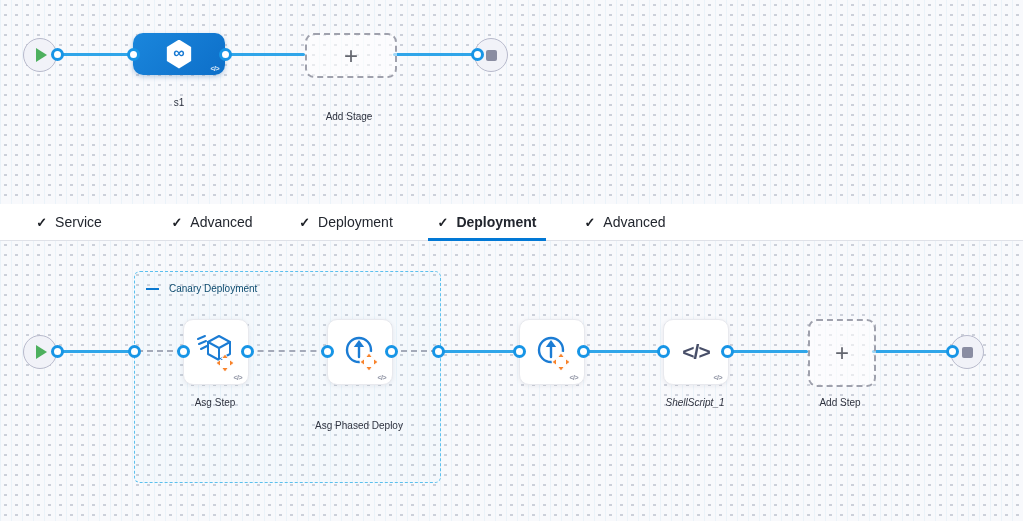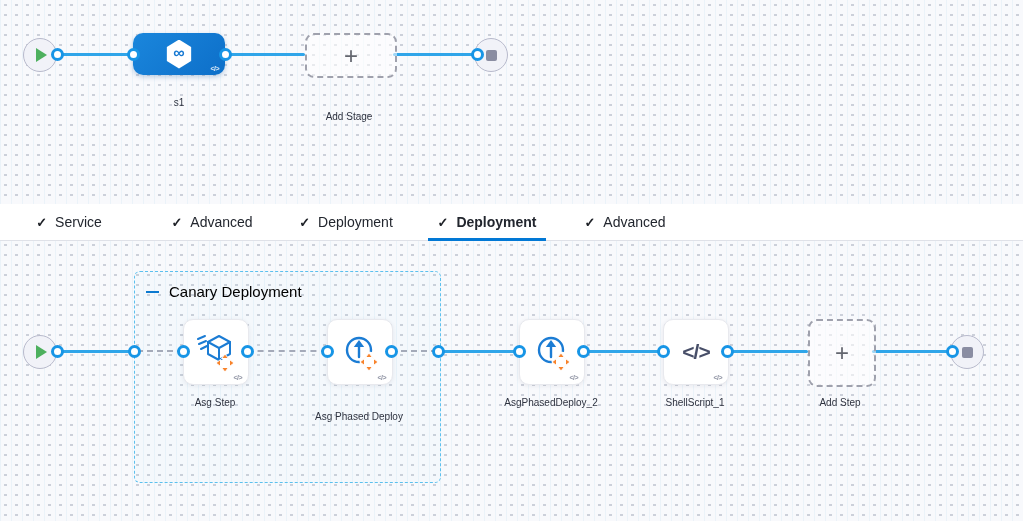--- a/index.html
+++ b/index.html
@@ -55,21 +55,21 @@
     font-size:14px;color:#22262e;cursor:pointer;}
   .tab .check{font-size:13px;font-weight:700;color:#1d2026;}
   .tab.active{font-weight:700;}
   .tab.active::after{content:"";position:absolute;left:0;right:0;bottom:-1px;height:3px;background:#0278d5;}
 
   
   .group{position:absolute;left:134px;top:271px;width:305px;height:210px;border:1.5px dashed #5bc0ee;border-radius:6px;
     background:rgba(91,192,238,0.025);z-index:2;}
   .group-header{position:absolute;left:146px;top:283px;display:flex;align-items:center;gap:10px;z-index:3;}
   .collapse-minus{width:13px;height:0;border-top:2.5px solid #0b79d0;cursor:pointer;}
-  .group-label{font-size:15px;color:#000000;}
+  .group-label{font-size:10px;color:#0c4a6e;}
 
   
   .card{position:absolute;top:319px;width:64px;height:64px;background:#fff;border:1px solid #e8e9ee;border-radius:10px;
     box-shadow:0 1px 4px rgba(40,41,61,.08);display:flex;align-items:center;justify-content:center;cursor:pointer;z-index:5;}
   .card .badge-code{color:#8f93a3;}
   .code-big{font-size:21px;font-weight:700;color:#474e68;letter-spacing:-1px;}
 </style>
 </head>
 <body>
 
@@ -226,18 +226,17 @@
   <div class="port" style="left:321px;top:345px;"></div>
   <div class="port" style="left:385px;top:345px;"></div>
   <div class="port" style="left:432px;top:345px;"></div>
   <div class="port" style="left:513px;top:345px;"></div>
   <div class="port" style="left:577px;top:345px;"></div>
   <div class="port" style="left:657px;top:345px;"></div>
   <div class="port" style="left:721px;top:345px;"></div>
   <div class="port" style="left:946px;top:345px;"></div>
 
   <div class="nlabel" style="left:160px;top:394px;">Asg Step</div>
-  <div class="nlabel" style="left:304px;top:408px;">Asg Phased Deploy</div>
-  <div class="nlabel" style="left:496px;top:394px;">AsgPhasedDeploy_2</div>
-  <div class="nlabel" style="left:640px;top:394px;">ShellScript_1</div>
+  <div class="nlabel" style="left:304px;top:417px;">Asg Phased Deploy</div>
+  <div class="nlabel" style="left:640px;top:394px;font-style:italic;">ShellScript_1</div>
   <div class="nlabel" style="left:785px;top:394px;">Add Step</div>
 
 </div>
 
 </body></html>

